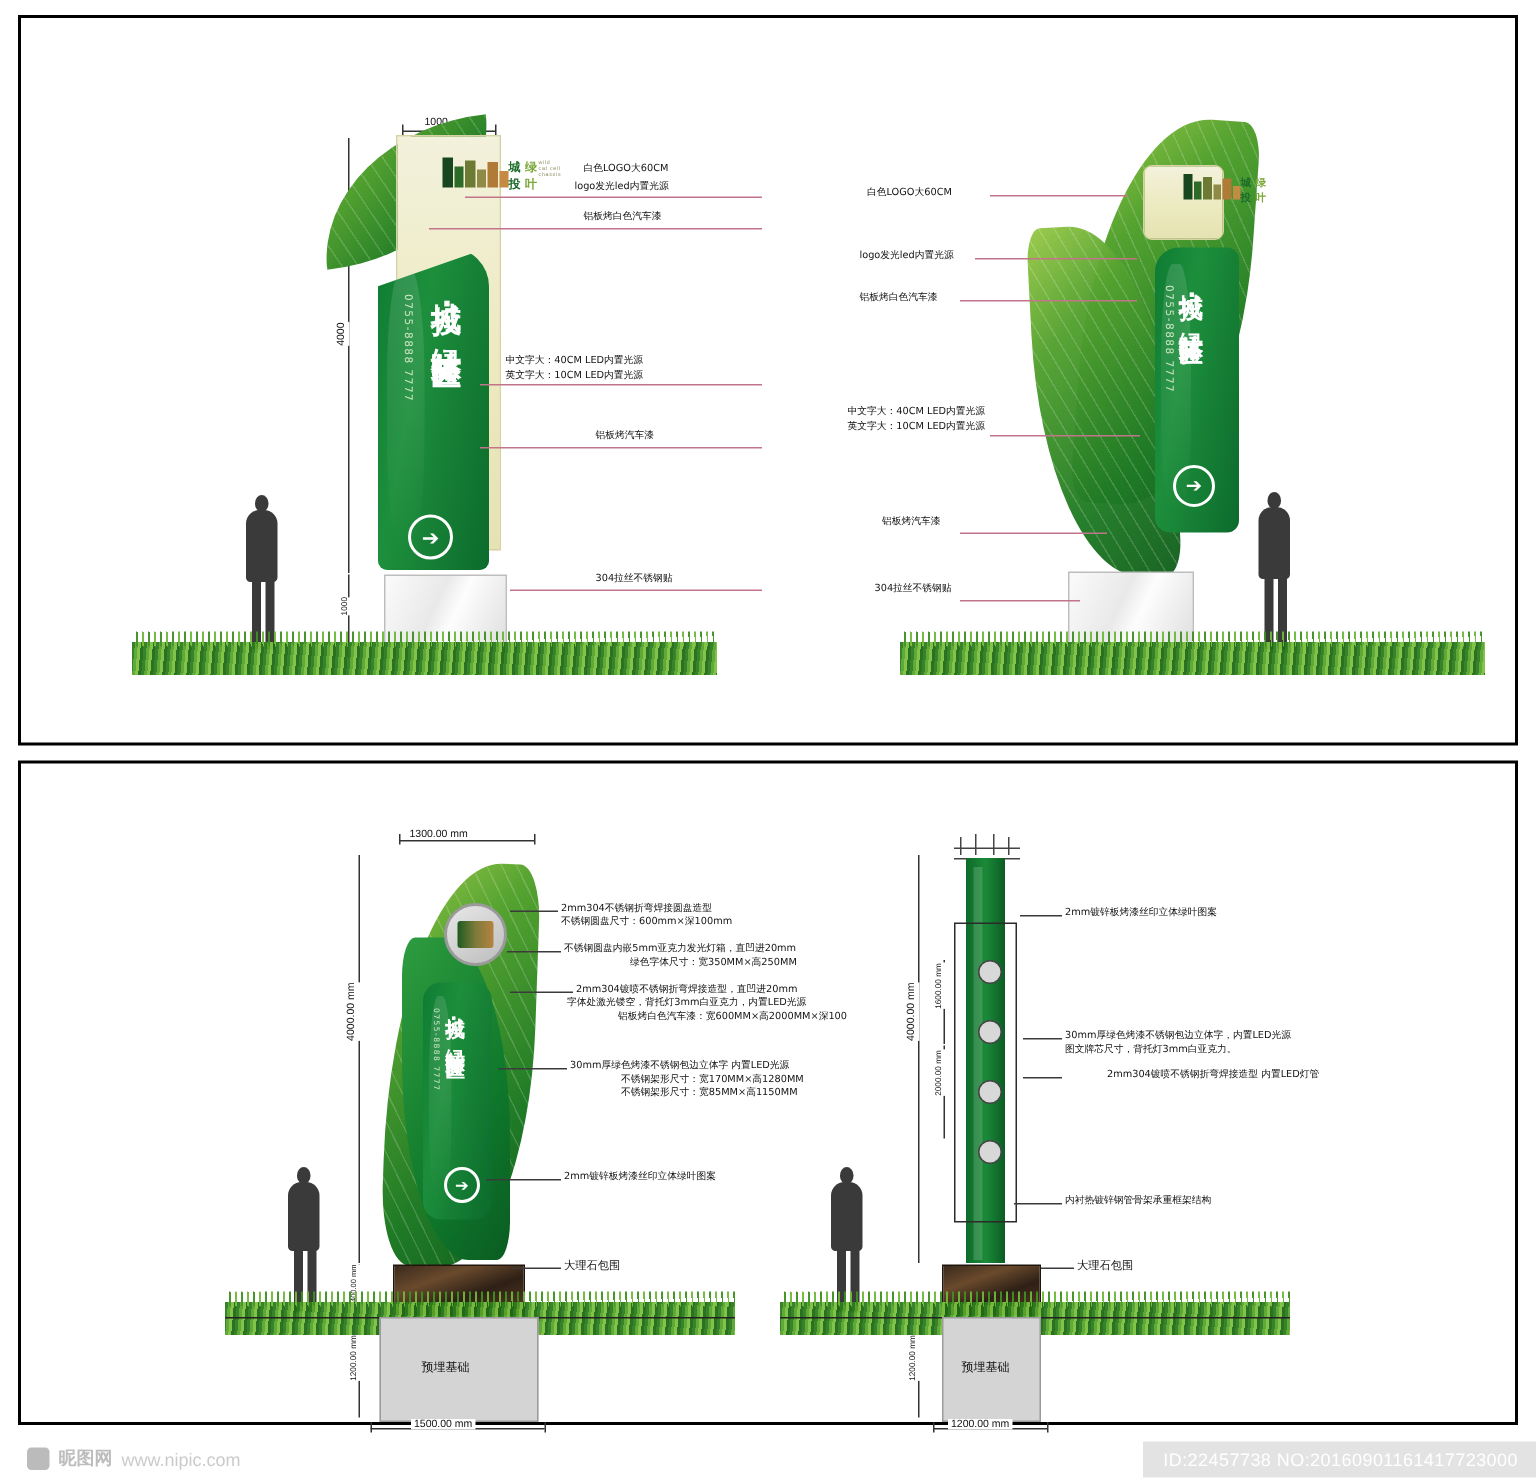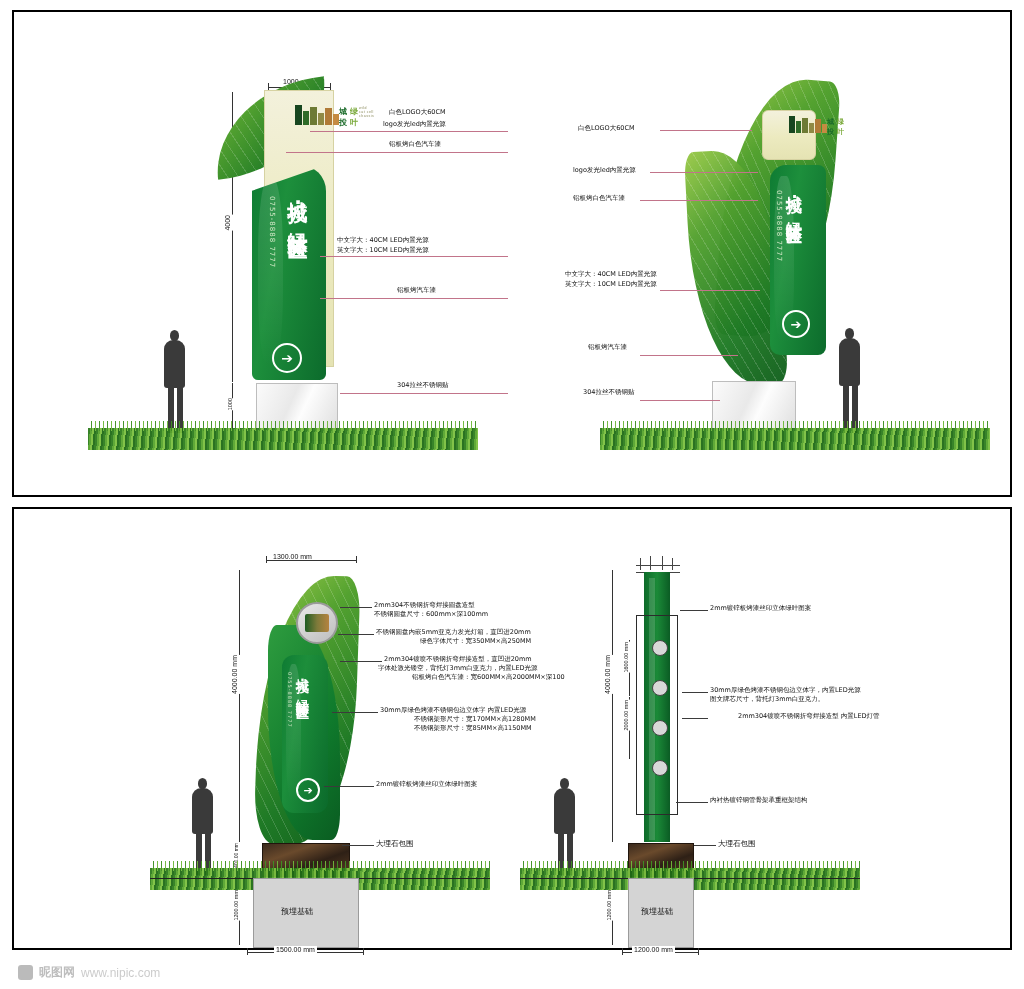--- a/index.html
+++ b/index.html
@@ -380,14 +380,15 @@
     <div class="tick" style="left:622px;top:948px;"></div>
     <div class="tick" style="left:698px;top:948px;"></div>
     <div class="dimlbl" style="left:632px;top:946px;">1200.00 mm</div>
   </div>
 
   <div class="wm">
     <div class="wm-logo"></div>
     <span class="wm-cn">昵图网</span>
     <span class="wm-url">www.nipic.com</span>
   </div>
+  <div class="idbar">ID:22457738 NO:20160901161417723000</div>
 
 </div>
 
 </body></html>

